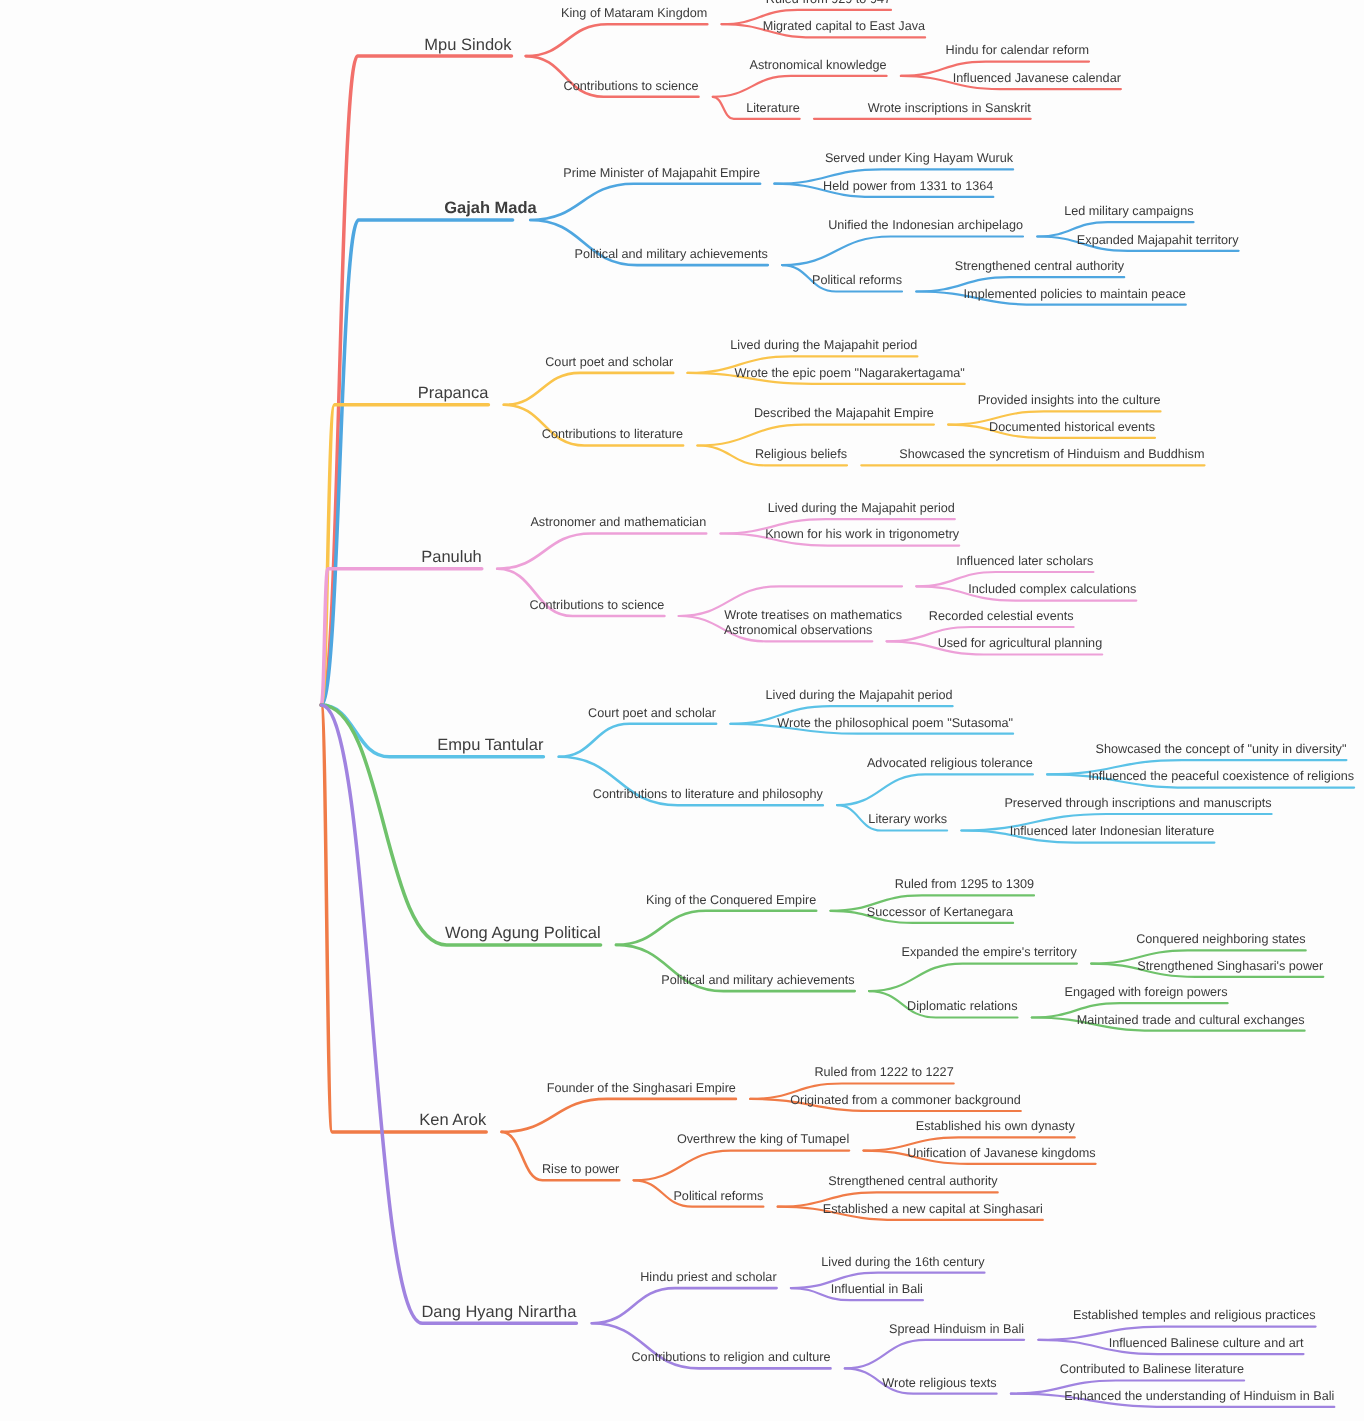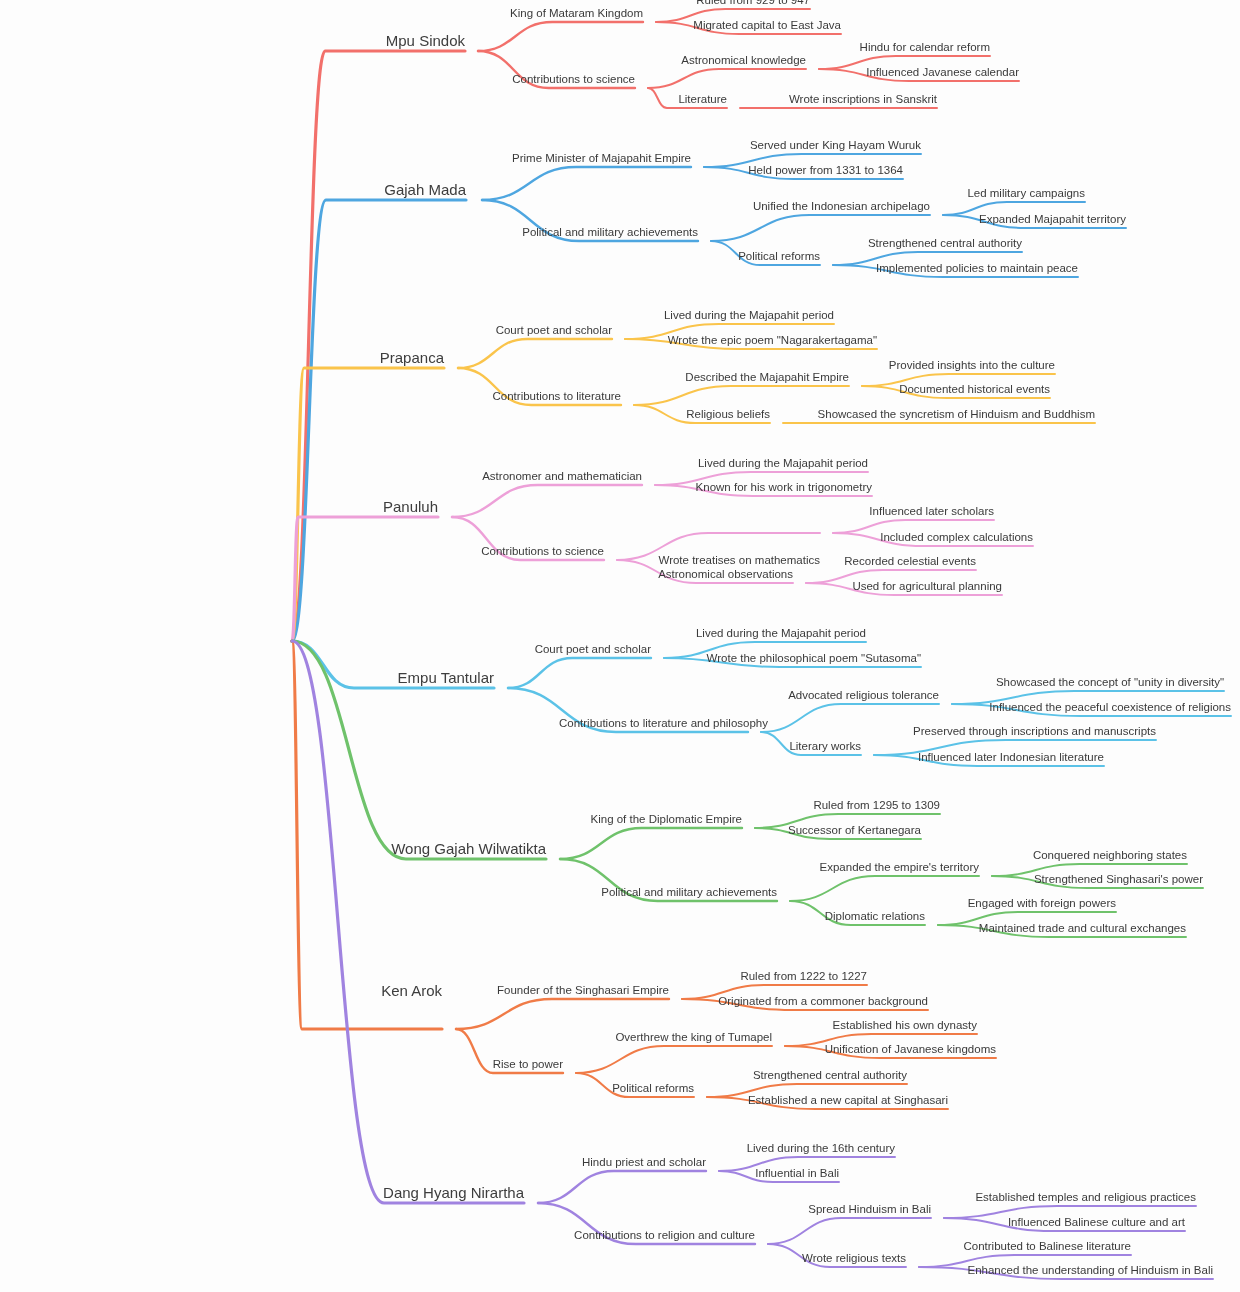--- a/index.html
+++ b/index.html
@@ -153,21 +153,21 @@
       <div class="node lvl1" style="left: 465px; top: 48px; transform: translate(-100%, -100%);">Mpu Sindok</div>
       <div class="node lvl2" style="left: 643px; top: 19px; transform: translate(-100%, -100%);">King of Mataram Kingdom</div>
       <div class="node lvl3" style="left: 810px; top: 6px; transform: translate(-100%, -100%);">Ruled from 929 to 947</div>
       <div class="node lvl3" style="left: 841px; top: 31px; transform: translate(-100%, -100%);">Migrated capital to East Java</div>
       <div class="node lvl2" style="left: 635px; top: 85px; transform: translate(-100%, -100%);">Contributions to science</div>
       <div class="node lvl3" style="left: 806px; top: 66px; transform: translate(-100%, -100%);">Astronomical knowledge</div>
       <div class="node lvl3" style="left: 990px; top: 53px; transform: translate(-100%, -100%);">Hindu for calendar reform</div>
       <div class="node lvl3" style="left: 1019px; top: 78px; transform: translate(-100%, -100%);">Influenced Javanese calendar</div>
       <div class="node lvl3" style="left: 727px; top: 105px; transform: translate(-100%, -100%);">Literature</div>
       <div class="node lvl3" style="left: 937px; top: 105px; transform: translate(-100%, -100%);">Wrote inscriptions in Sanskrit</div>
-      <div class="node lvl1" style="left: 466px; top: 197px; transform: translate(-100%, -100%);">Gajah Mada</div>
+      <div class="node lvl1" style="left: 488px; top: 197px; transform: translate(-100%, -100%); font-weight: bold;">Gajah Mada</div>
       <div class="node lvl2" style="left: 691px; top: 164px; transform: translate(-100%, -100%);">Prime Minister of Majapahit Empire</div>
       <div class="node lvl3" style="left: 921px; top: 151px; transform: translate(-100%, -100%);">Served under King Hayam Wuruk</div>
       <div class="node lvl3" style="left: 903px; top: 176px; transform: translate(-100%, -100%);">Held power from 1331 to 1364</div>
       <div class="node lvl2" style="left: 698px; top: 238px; transform: translate(-100%, -100%);">Political and military achievements</div>
       <div class="node lvl3" style="left: 930px; top: 212px; transform: translate(-100%, -100%);">Unified the Indonesian archipelago</div>
       <div class="node lvl3" style="left: 1085px; top: 199px; transform: translate(-100%, -100%);">Led military campaigns</div>
       <div class="node lvl3" style="left: 1126px; top: 225px; transform: translate(-100%, -100%);">Expanded Majapahit territory</div>
       <div class="node lvl3" style="left: 820px; top: 262px; transform: translate(-100%, -100%);">Political reforms</div>
       <div class="node lvl3" style="left: 1022px; top: 249px; transform: translate(-100%, -100%);">Strengthened central authority</div>
       <div class="node lvl3" style="left: 1078px; top: 274px; transform: translate(-100%, -100%);">Implemented policies to maintain peace</div>
@@ -189,39 +189,39 @@
       <div class="node lvl3" style="left: 820px; top: 530px; transform: translate(-100%, -100%); margin-top: 36px;">Wrote treatises on mathematics</div>
       <div class="node lvl3" style="left: 994px; top: 517px; transform: translate(-100%, -100%);">Influenced later scholars</div>
       <div class="node lvl3" style="left: 1033px; top: 543px; transform: translate(-100%, -100%);">Included complex calculations</div>
       <div class="node lvl3" style="left: 793px; top: 580px; transform: translate(-100%, -100%);">Astronomical observations</div>
       <div class="node lvl3" style="left: 976px; top: 567px; transform: translate(-100%, -100%);">Recorded celestial events</div>
       <div class="node lvl3" style="left: 1002px; top: 592px; transform: translate(-100%, -100%);">Used for agricultural planning</div>
       <div class="node lvl1" style="left: 494px; top: 685px; transform: translate(-100%, -100%);">Empu Tantular</div>
       <div class="node lvl2" style="left: 651px; top: 655px; transform: translate(-100%, -100%);">Court poet and scholar</div>
       <div class="node lvl3" style="left: 866px; top: 639px; transform: translate(-100%, -100%);">Lived during the Majapahit period</div>
       <div class="node lvl3" style="left: 921px; top: 664px; transform: translate(-100%, -100%);">Wrote the philosophical poem "Sutasoma"</div>
-      <div class="node lvl2" style="left: 748px; top: 729px; transform: translate(-100%, -100%); margin-left: 20px;">Contributions to literature and philosophy</div>
+      <div class="node lvl2" style="left: 748px; top: 729px; transform: translate(-100%, -100%);">Contributions to literature and philosophy</div>
       <div class="node lvl3" style="left: 939px; top: 701px; transform: translate(-100%, -100%);">Advocated religious tolerance</div>
       <div class="node lvl3" style="left: 1224px; top: 688px; transform: translate(-100%, -100%);">Showcased the concept of "unity in diversity"</div>
       <div class="node lvl3" style="left: 1231px; top: 713px; transform: translate(-100%, -100%);">Influenced the peaceful coexistence of religions</div>
       <div class="node lvl3" style="left: 861px; top: 752px; transform: translate(-100%, -100%);">Literary works</div>
       <div class="node lvl3" style="left: 1156px; top: 737px; transform: translate(-100%, -100%);">Preserved through inscriptions and manuscripts</div>
       <div class="node lvl3" style="left: 1104px; top: 763px; transform: translate(-100%, -100%);">Influenced later Indonesian literature</div>
-      <div class="node lvl1" style="left: 546px; top: 856px; transform: translate(-100%, -100%);">Wong Gajah Wilwatikta</div>
-      <div class="node lvl2" style="left: 742px; top: 825px; transform: translate(-100%, -100%);">King of the Diplomatic Empire</div>
+      <div class="node lvl1" style="left: 546px; top: 856px; transform: translate(-100%, -100%);">Wong Agung Political</div>
+      <div class="node lvl2" style="left: 742px; top: 825px; transform: translate(-100%, -100%);">King of the Conquered Empire</div>
       <div class="node lvl3" style="left: 940px; top: 811px; transform: translate(-100%, -100%);">Ruled from 1295 to 1309</div>
       <div class="node lvl3" style="left: 921px; top: 836px; transform: translate(-100%, -100%);">Successor of Kertanegara</div>
       <div class="node lvl2" style="left: 777px; top: 898px; transform: translate(-100%, -100%);">Political and military achievements</div>
       <div class="node lvl3" style="left: 979px; top: 873px; transform: translate(-100%, -100%);">Expanded the empire's territory</div>
       <div class="node lvl3" style="left: 1187px; top: 861px; transform: translate(-100%, -100%);">Conquered neighboring states</div>
       <div class="node lvl3" style="left: 1203px; top: 885px; transform: translate(-100%, -100%);">Strengthened Singhasari's power</div>
       <div class="node lvl3" style="left: 925px; top: 922px; transform: translate(-100%, -100%);">Diplomatic relations</div>
       <div class="node lvl3" style="left: 1116px; top: 909px; transform: translate(-100%, -100%);">Engaged with foreign powers</div>
       <div class="node lvl3" style="left: 1186px; top: 934px; transform: translate(-100%, -100%);">Maintained trade and cultural exchanges</div>
-      <div class="node lvl1" style="left: 442px; top: 998px; transform: translate(-100%, -100%); text-align: right;">Ken Arok</div>
+      <div class="node lvl1" style="left: 442px; top: 1026px; transform: translate(-100%, -100%); text-align: right;">Ken Arok</div>
       <div class="node lvl2" style="left: 669px; top: 996px; transform: translate(-100%, -100%);">Founder of the Singhasari Empire</div>
       <div class="node lvl3" style="left: 867px; top: 982px; transform: translate(-100%, -100%);">Ruled from 1222 to 1227</div>
       <div class="node lvl3" style="left: 928px; top: 1007px; transform: translate(-100%, -100%);">Originated from a commoner background</div>
       <div class="node lvl2" style="left: 563px; top: 1070px; transform: translate(-100%, -100%);">Rise to power</div>
       <div class="node lvl3" style="left: 772px; top: 1043px; transform: translate(-100%, -100%);">Overthrew the king of Tumapel</div>
       <div class="node lvl3" style="left: 977px; top: 1031px; transform: translate(-100%, -100%);">Established his own dynasty</div>
       <div class="node lvl3" style="left: 996px; top: 1055px; transform: translate(-100%, -100%);">Unification of Javanese kingdoms</div>
       <div class="node lvl3" style="left: 694px; top: 1094px; transform: translate(-100%, -100%);">Political reforms</div>
       <div class="node lvl3" style="left: 907px; top: 1081px; transform: translate(-100%, -100%);">Strengthened central authority</div>
       <div class="node lvl3" style="left: 948px; top: 1106px; transform: translate(-100%, -100%);">Established a new capital at Singhasari</div>

